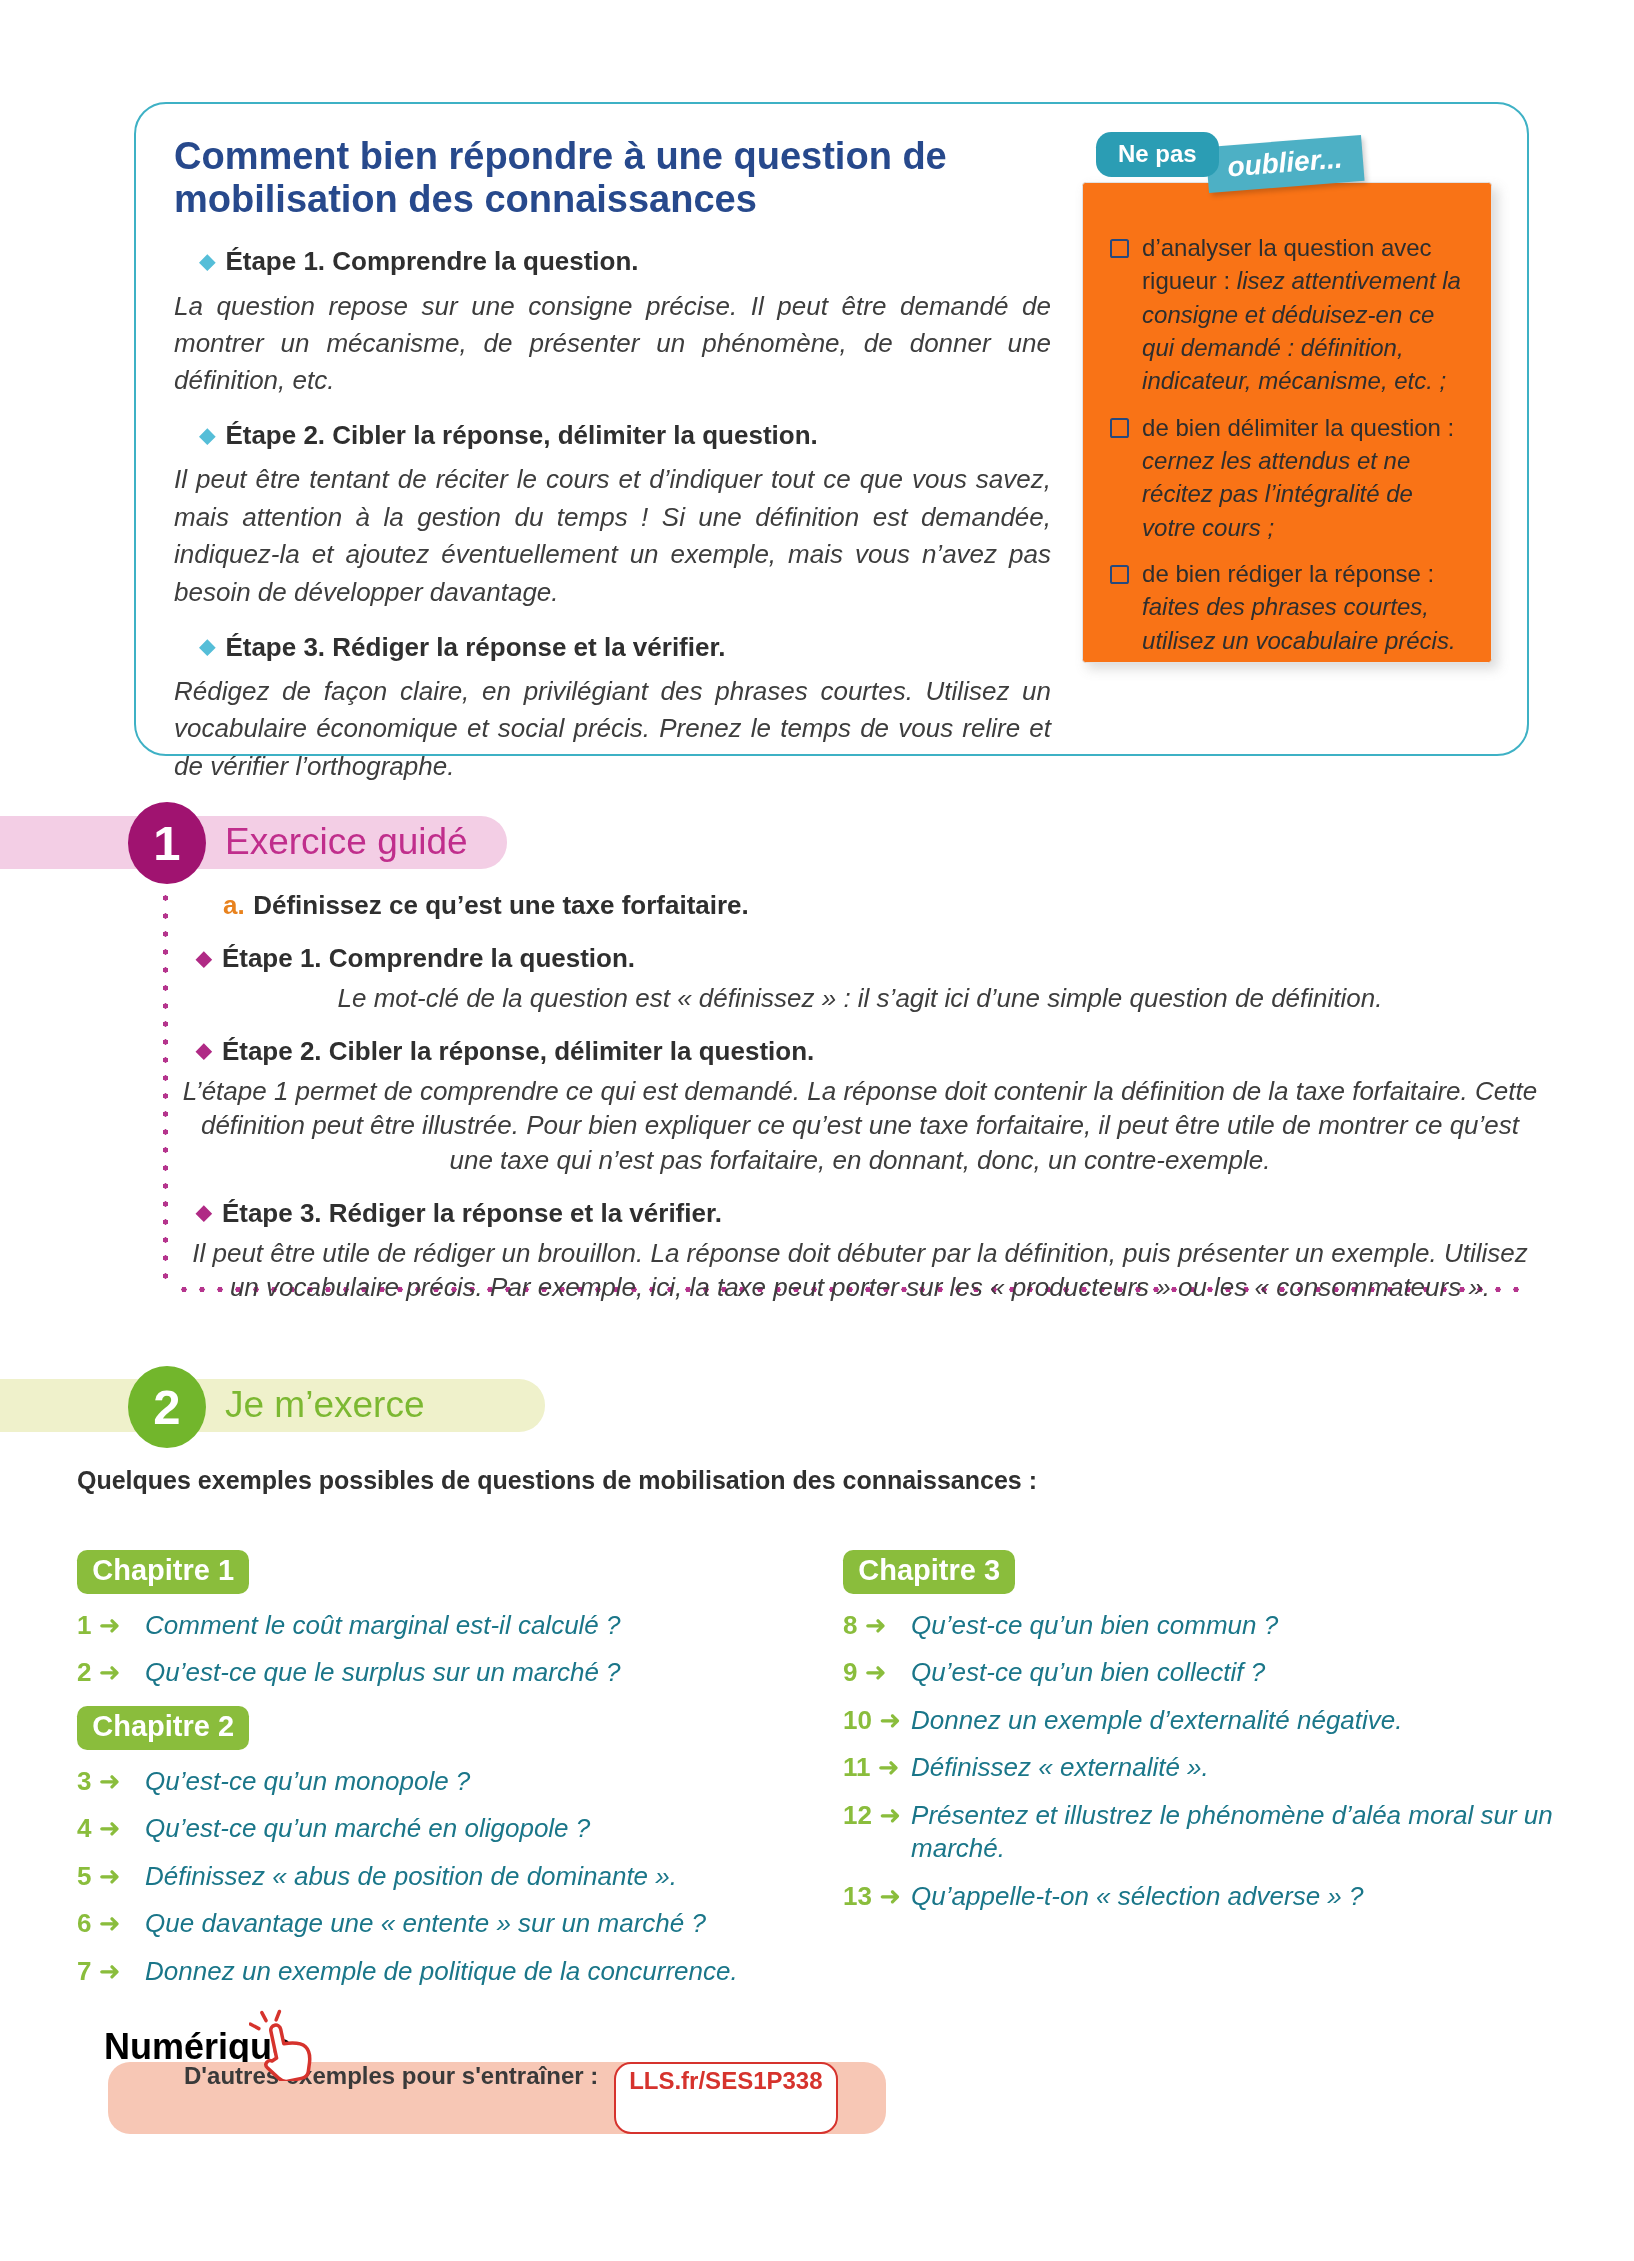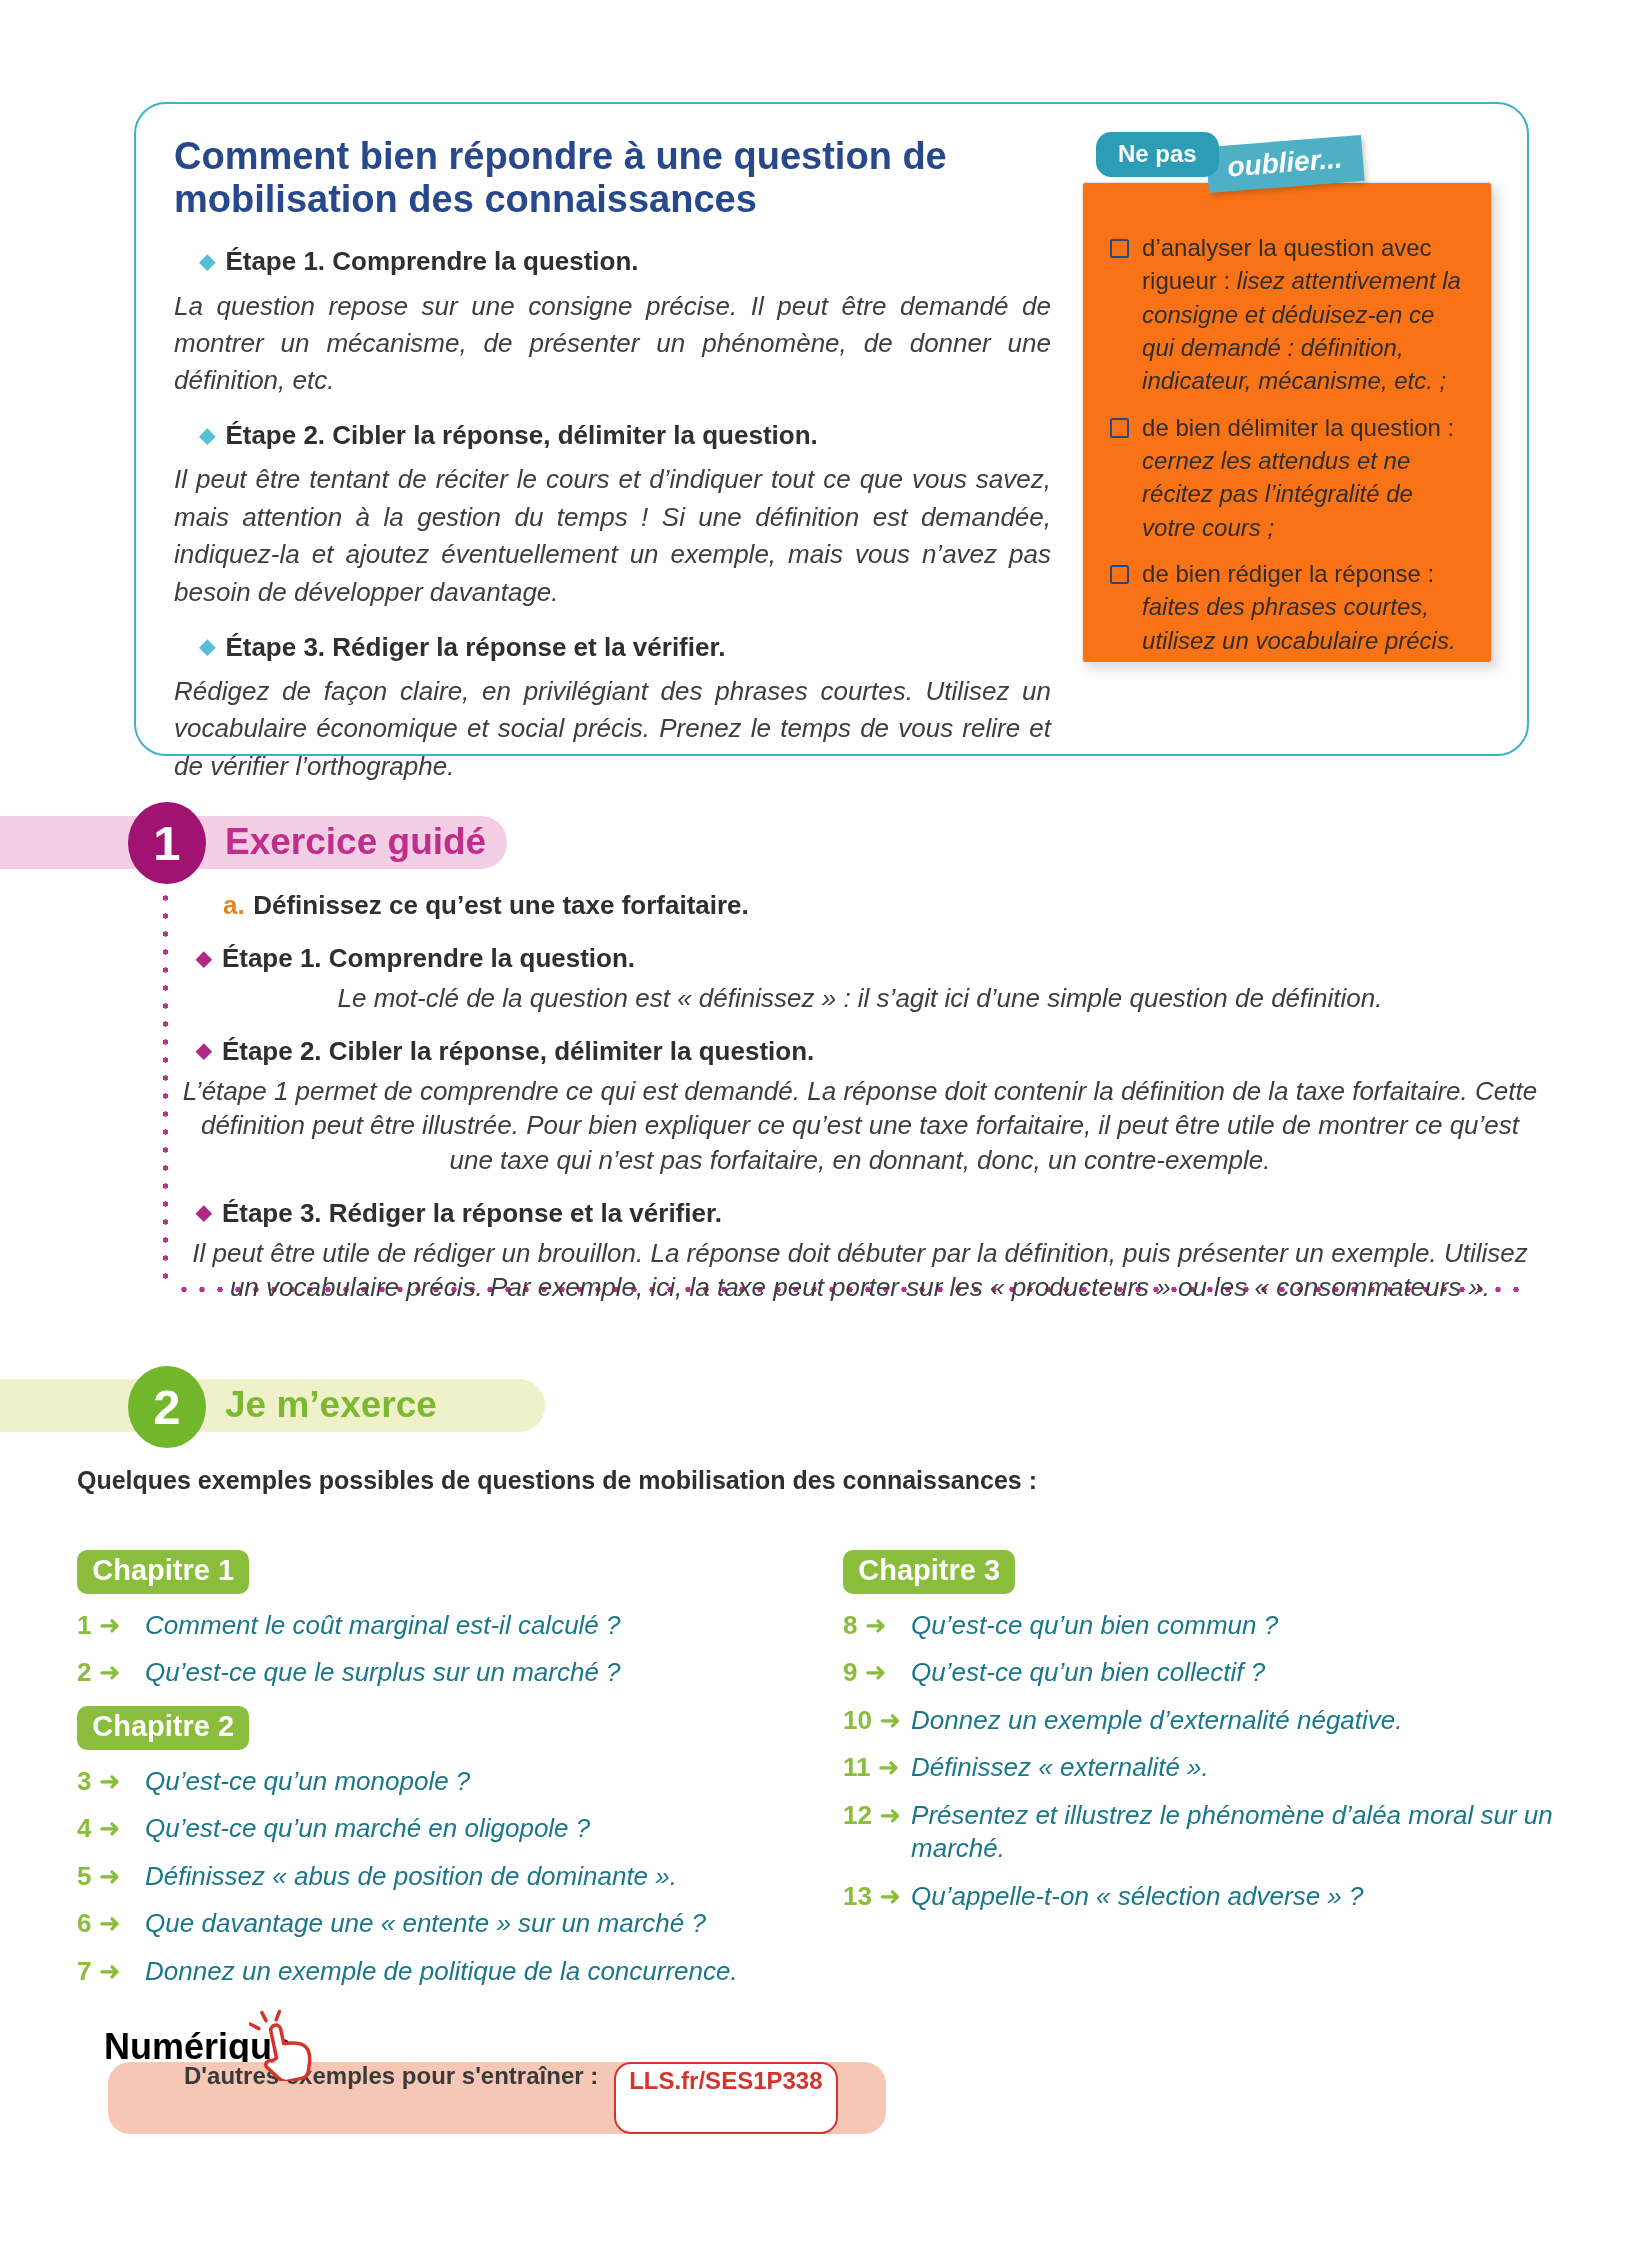--- a/index.html
+++ b/index.html
@@ -45,21 +45,21 @@
   .band{position:absolute;height:53px;border-radius:0 26px 26px 0;}
   .band-pink{left:0;top:816px;width:507px;background:#f3cee5;}
   .band-green{left:0;top:1379px;width:545px;background:#eff1cb;}
   .sec-circle{
     position:absolute;width:78px;height:82px;border-radius:50%;
     color:#fff;font-size:49px;font-weight:bold;
     display:flex;align-items:center;justify-content:center;
   }
   .circle-1{left:128px;top:802px;background:#a01370;}
   .circle-2{left:128px;top:1366px;background:#72b62c;}
-  .sec-title{position:absolute;font-size:37px;font-weight:bold;}
+  .sec-title{position:absolute;font-size:37px;font-weight:normal;}
   .title-1{left:225px;top:821px;color:#c02e8c;}
   .title-2{left:225px;top:1384px;color:#7cb832;}
   
   .dots-v{
     position:absolute;left:162px;top:889px;width:6.8px;height:397px;
     background-image:radial-gradient(circle 2.7px at center,#b5348d 98%,rgba(181,52,141,0) 100%);
     background-size:6.8px 18px;background-repeat:repeat-y;
   }
   .dots-h{
     position:absolute;left:175px;top:1286px;width:1353px;height:6.8px;

